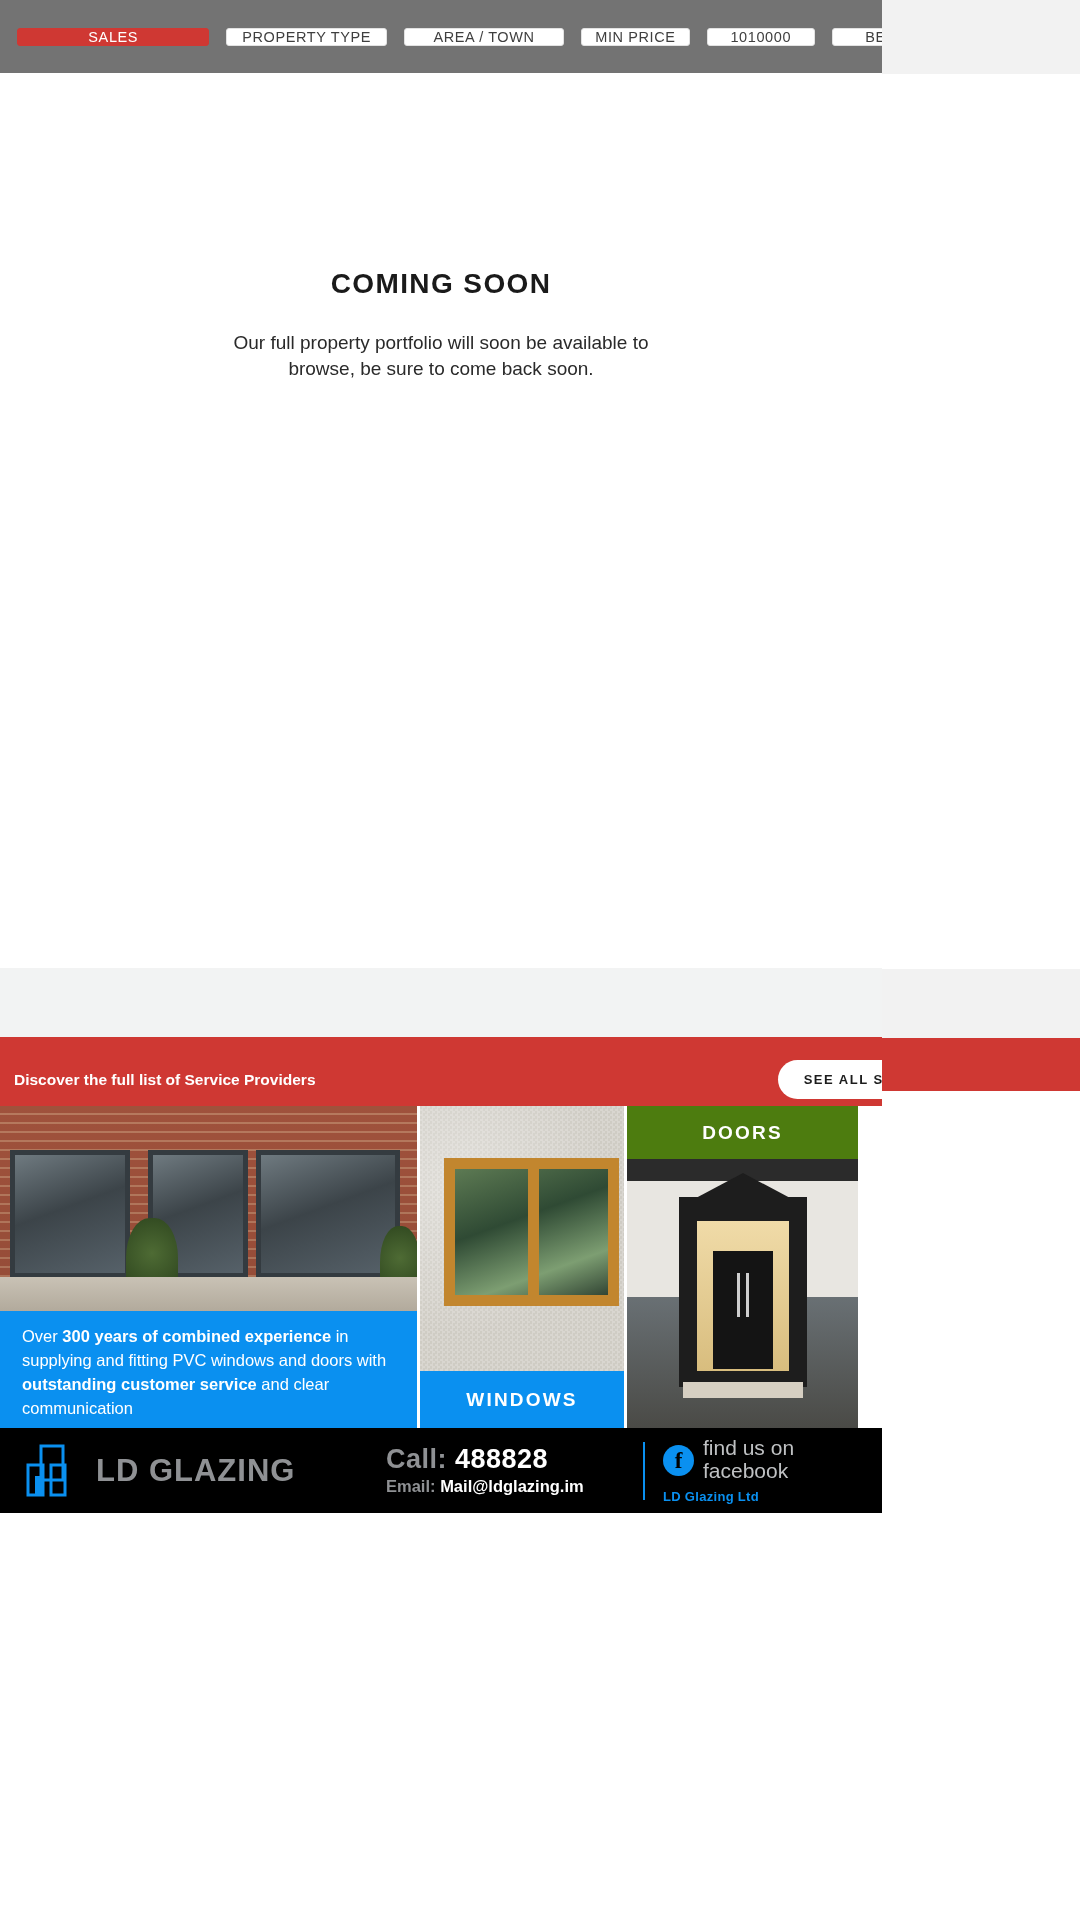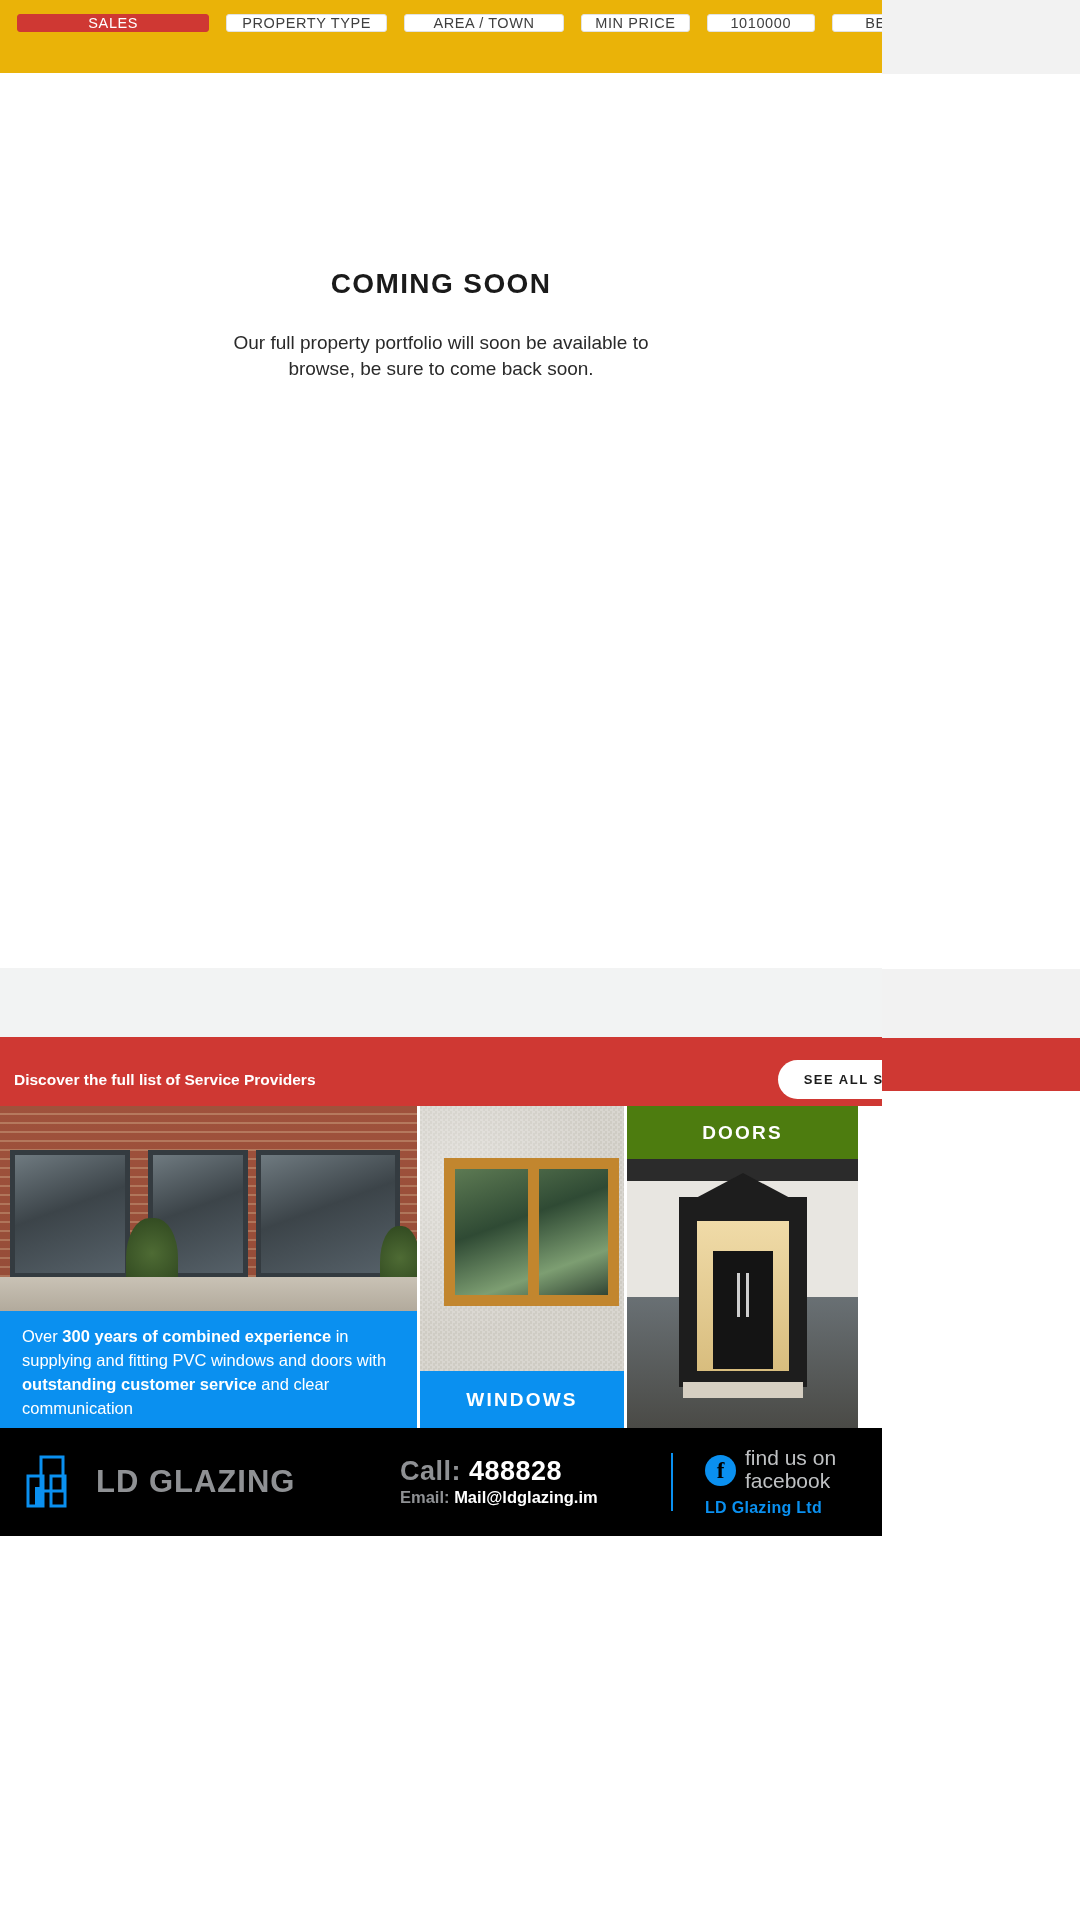--- a/index.html
+++ b/index.html
@@ -10,24 +10,24 @@
     width: 1080px;
     height: 1920px;
     background: #ffffff;
     font-family: "Liberation Sans", sans-serif;
     overflow: hidden;
     position: relative;
   }
 
   
   .filterbar {
-    background: #eab308;
+    background: #737373;
     padding: 14px 17px;
     display: flex;
-    align-items: flex-start;
+    align-items: center;
     gap: 17px;
     height: 45px;
     box-sizing: content-box;
   }
   .filter-btn {
     background: #ffffff;
     border: 1px solid #e2e2e2;
     border-radius: 3px;
     display: flex;
     align-items: center;
@@ -310,27 +310,27 @@
     left: 56px;
     bottom: 30px;
     width: 120px;
     height: 16px;
     background: #d6cfc2;
   }
 
   
   .footer {
     background: #000000;
-    height: 108px;
+    height: 85px;
     width: 882px;
     display: flex;
     align-items: center;
     padding: 0 24px;
     box-sizing: border-box;
-    gap: 16px;
+    gap: 2px;
   }
   .logo-block {
     display: flex;
     align-items: center;
     gap: 14px;
     width: 360px;
   }
   .logo-mark { width: 58px; height: 56px; }
   .logo-text {
     font-size: 31px;
@@ -388,21 +388,21 @@
     line-height: 1;
   }
   .find-us {
     color: #bfc1c3;
     font-size: 21px;
     line-height: 1.08;
   }
   .fb-name {
     color: #0a90f0;
     font-weight: bold;
-    font-size: 16px;
+    font-size: 13px;
     letter-spacing: 0.3px;
     margin-top: 4px;
   }
   .right-fill {
     position: absolute;
     left: 882px;
     top: 0;
     width: 198px;
     height: 1920px;
     background: #ffffff;

